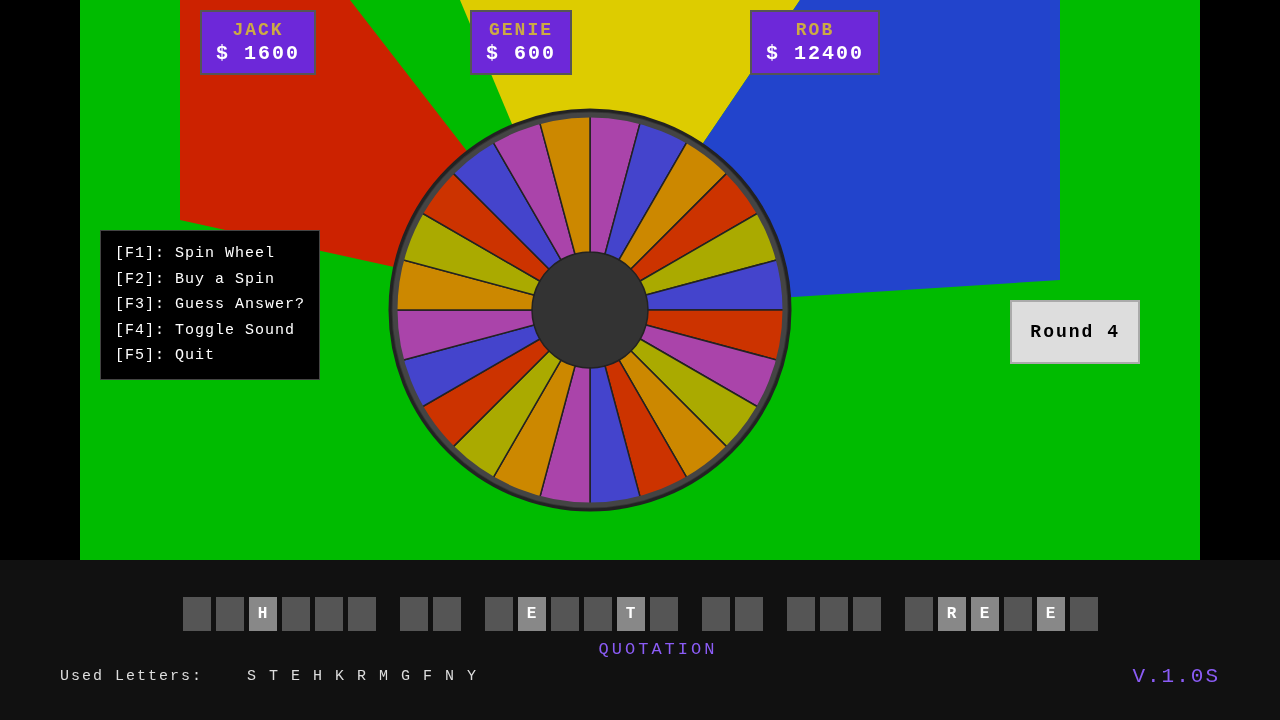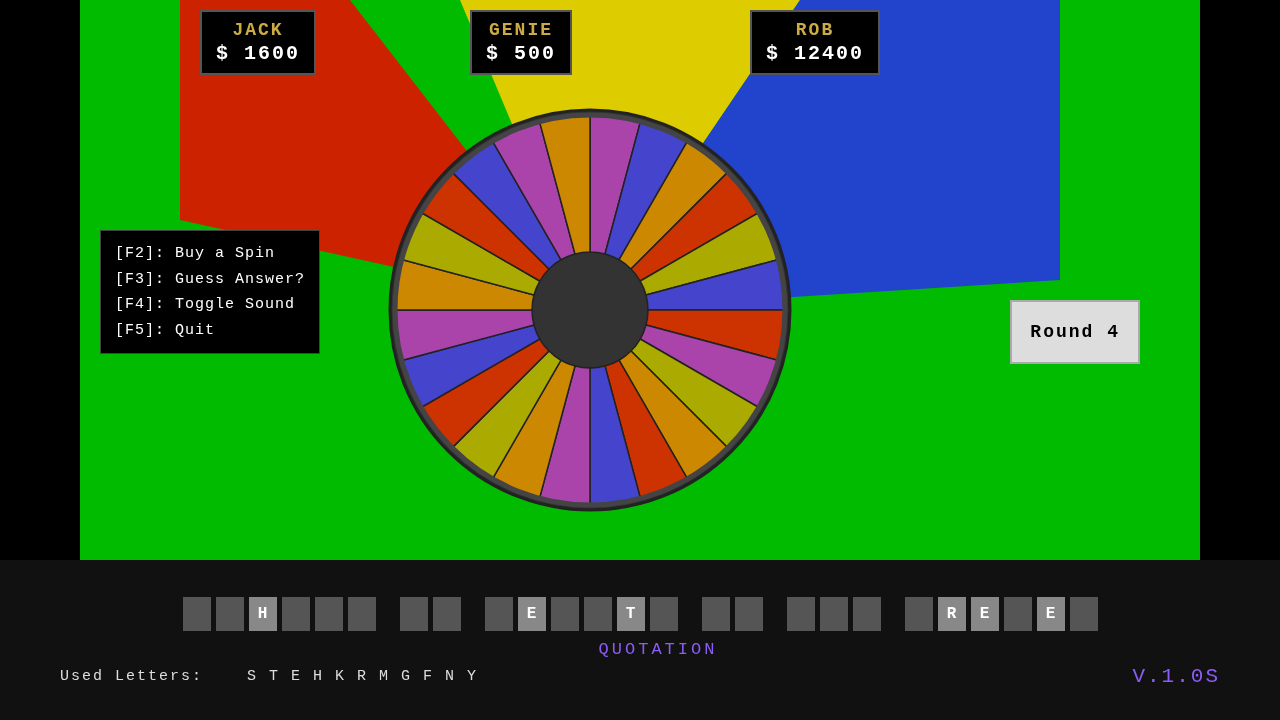--- a/index.html
+++ b/index.html
@@ -24,21 +24,21 @@
       height: 560px;
       margin: 0 auto;
       position: relative;
       flex-shrink: 0;
     }
 
     
     .player-box {
       position: absolute;
       top: 10px;
-      background: #000000;
+      background: #6d28d9;
       border: 2px solid #555;
       padding: 8px 14px;
       text-align: center;
     }
 
     .player-name {
       color: #ccaa44;
       font-size: 18px;
       font-weight: bold;
       letter-spacing: 2px;
@@ -228,21 +228,21 @@
       <polygon points="510,310 720,0 980,0 980,280" fill="#2244cc"></polygon>
     </svg>
 
     <div id="player-jack" class="player-box">
       <div class="player-name">JACK</div>
       <div class="player-score">$ 1600</div>
     </div>
 
     <div id="player-genie" class="player-box">
       <div class="player-name">GENIE</div>
-      <div class="player-score">$ 500</div>
+      <div class="player-score">$ 600</div>
     </div>
 
     <div id="player-rob" class="player-box">
       <div class="player-name">ROB</div>
       <div class="player-score">$ 12400</div>
     </div>
 
     <div id="wheel-container">
       <svg id="wheel-svg" viewBox="0 0 420 420" xmlns="http://www.w3.org/2000/svg">
 
@@ -270,20 +270,21 @@
           <path d="M 153.97630207523403 194.9884953840538 L 21.64446387363165 159.53028620500854 A 195 195 0 0 1 41.125046262034374 112.50000000000011 L 159.77052658050252 181.00000000000003 A 58 58 0 0 0 153.97630207523403 194.9884953840538 Z" fill="#aaaa00" stroke="#222" stroke-width="1.5"></path>
           <path d="M 159.77052658050252 181.00000000000003 L 41.125046262034374 112.50000000000011 A 195 195 0 0 1 72.1141776686232 72.11417766862326 L 168.98780669118023 168.98780669118025 A 58 58 0 0 0 159.77052658050252 181.00000000000003 Z" fill="#cc3300" stroke="#222" stroke-width="1.5"></path>
           <path d="M 168.98780669118023 168.98780669118025 L 72.1141776686232 72.11417766862326 A 195 195 0 0 1 112.49999999999991 41.125046262034516 L 180.99999999999997 159.77052658050258 A 58 58 0 0 0 168.98780669118023 168.98780669118025 Z" fill="#4444cc" stroke="#222" stroke-width="1.5"></path>
           <path d="M 180.99999999999997 159.77052658050258 L 112.49999999999991 41.125046262034516 A 195 195 0 0 1 159.5302862050083 21.644463873631736 L 194.98849538405375 153.97630207523406 A 58 58 0 0 0 180.99999999999997 159.77052658050258 Z" fill="#aa44aa" stroke="#222" stroke-width="1.5"></path>
           <path d="M 194.98849538405375 153.97630207523406 L 159.5302862050083 21.644463873631736 A 195 195 0 0 1 209.99999999999997 15 L 210 152 A 58 58 0 0 0 194.98849538405375 153.97630207523406 Z" fill="#cc8800" stroke="#222" stroke-width="1.5"></path>
           <circle cx="210" cy="210" r="195" fill="none" stroke="#444" stroke-width="5"></circle>
         </svg>
     </div>
 
     <div id="controls-panel">
+      <div class="control-item">[F1]:  Spin Wheel</div>
       <div class="control-item">[F2]:  Buy a Spin</div>
       <div class="control-item">[F3]:  Guess Answer?</div>
       <div class="control-item">[F4]:  Toggle Sound</div>
       <div class="control-item">[F5]:  Quit</div>
     </div>
 
     <div id="round-indicator">
       <span>Round</span>
       <span>4</span>
     </div>

